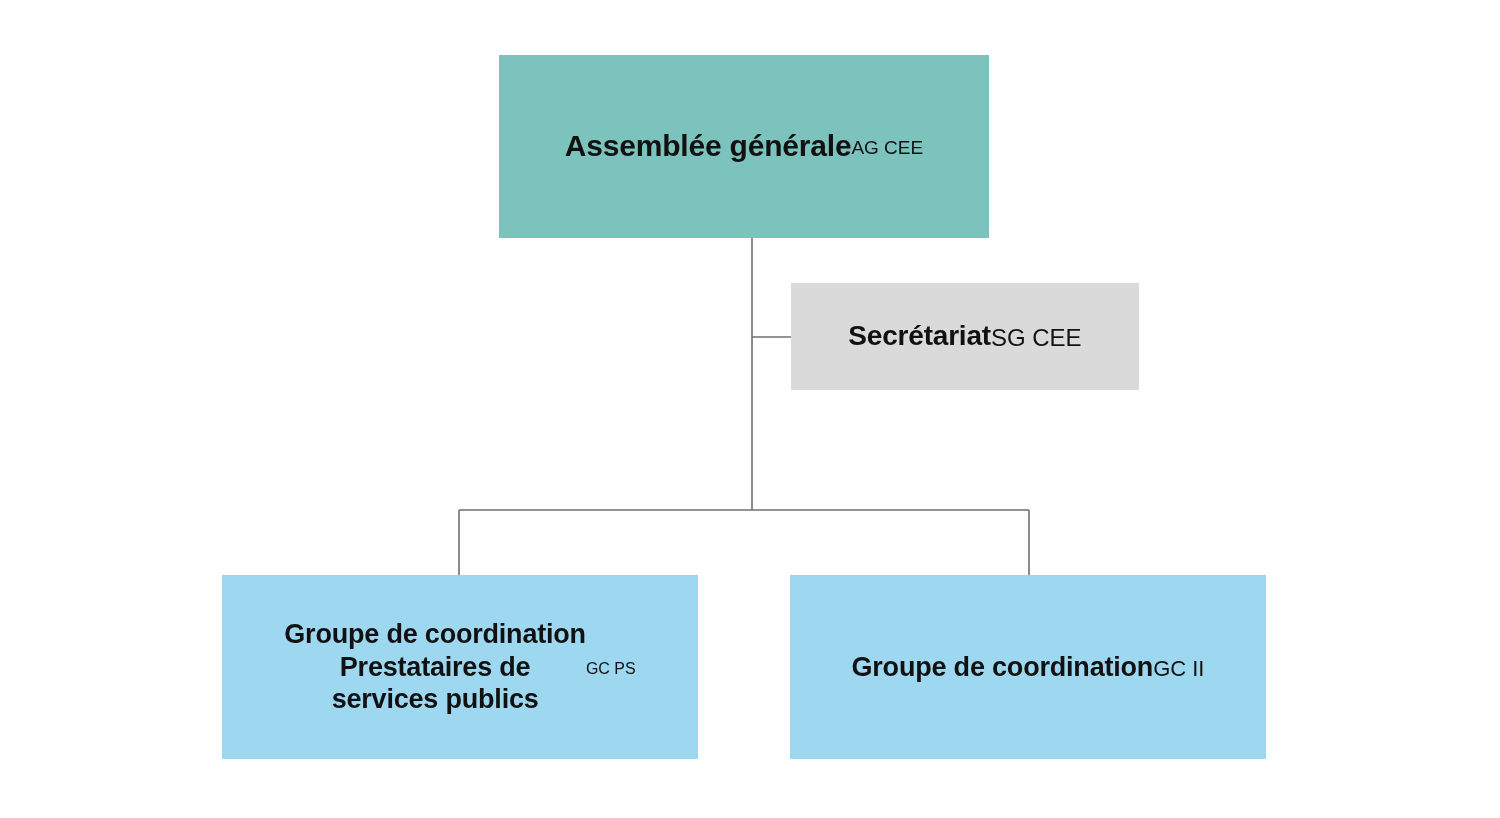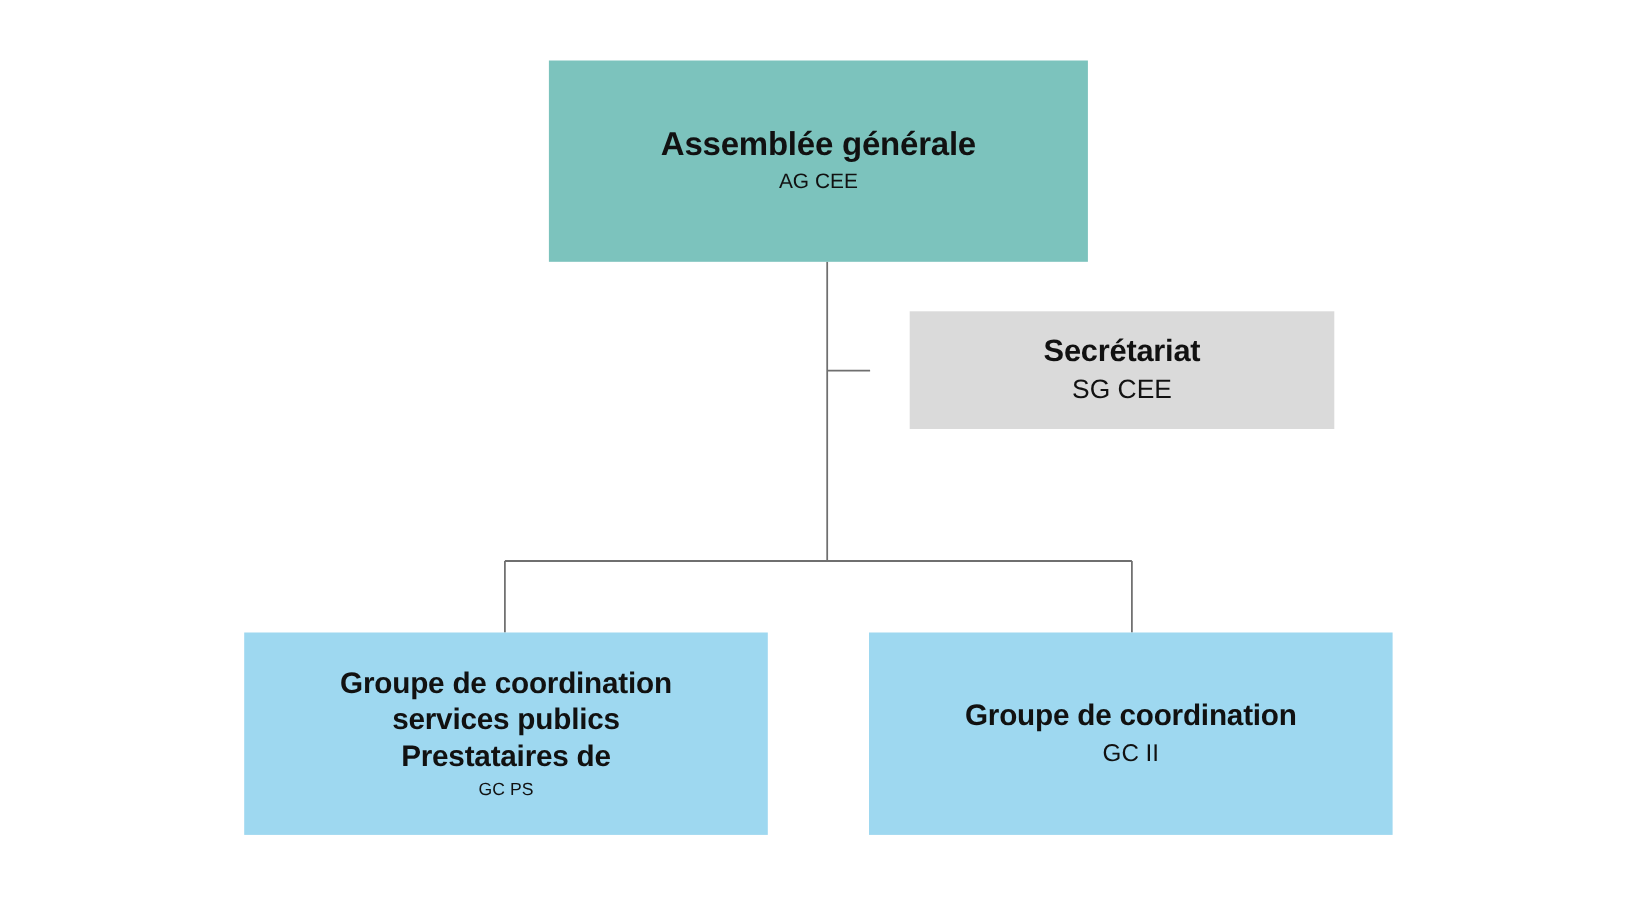--- a/index.html
+++ b/index.html
@@ -15,21 +15,21 @@
     position: relative;
     width: 1500px;
     height: 818px;
     overflow: hidden;
     background: #ffffff;
   }
   .node {
     position: absolute;
     box-sizing: border-box;
     display: flex;
-    flex-direction: column;
+    flex-direction: row;
     align-items: center;
     justify-content: center;
     text-align: center;
     padding: 15px 10px;
   }
   .node .title {
     font-weight: bold;
     line-height: 1.22;
     letter-spacing: -0.2px;
   }
@@ -45,23 +45,23 @@
     top: 55px;
     width: 490px;
     height: 183px;
     background: #7cc3bd;
   }
   #node-ag .title { font-size: 30px; }
   #node-ag .sub { font-size: 19px; margin-top: 4px; }
 
   
   #node-sg {
-    left: 827px;
+    left: 791px;
     top: 283px;
-    width: 386px;
+    width: 348px;
     height: 107px;
     background: #dadada;
   }
   #node-sg .title { font-size: 28px; }
   #node-sg .sub { font-size: 24px; margin-top: 3px; }
 
   
   #node-gcps {
     left: 222px;
     top: 575px;
@@ -120,22 +120,22 @@
   </div>
 
   <div class="node" id="node-sg">
     <div class="title">Secrétariat</div>
     <div class="sub">SG CEE</div>
   </div>
 
   <div class="node" id="node-gcps">
     <div class="title">
       <div>Groupe de coordination</div>
+      <div>Prestataires de</div>
       <div>services publics</div>
-      <div>Prestataires de</div>
     </div>
     <div class="sub">GC PS</div>
   </div>
 
   <div class="node" id="node-gcii">
     <div class="title">
       <div>Groupe de coordination</div>
     </div>
     <div class="sub">GC II</div>
   </div>

